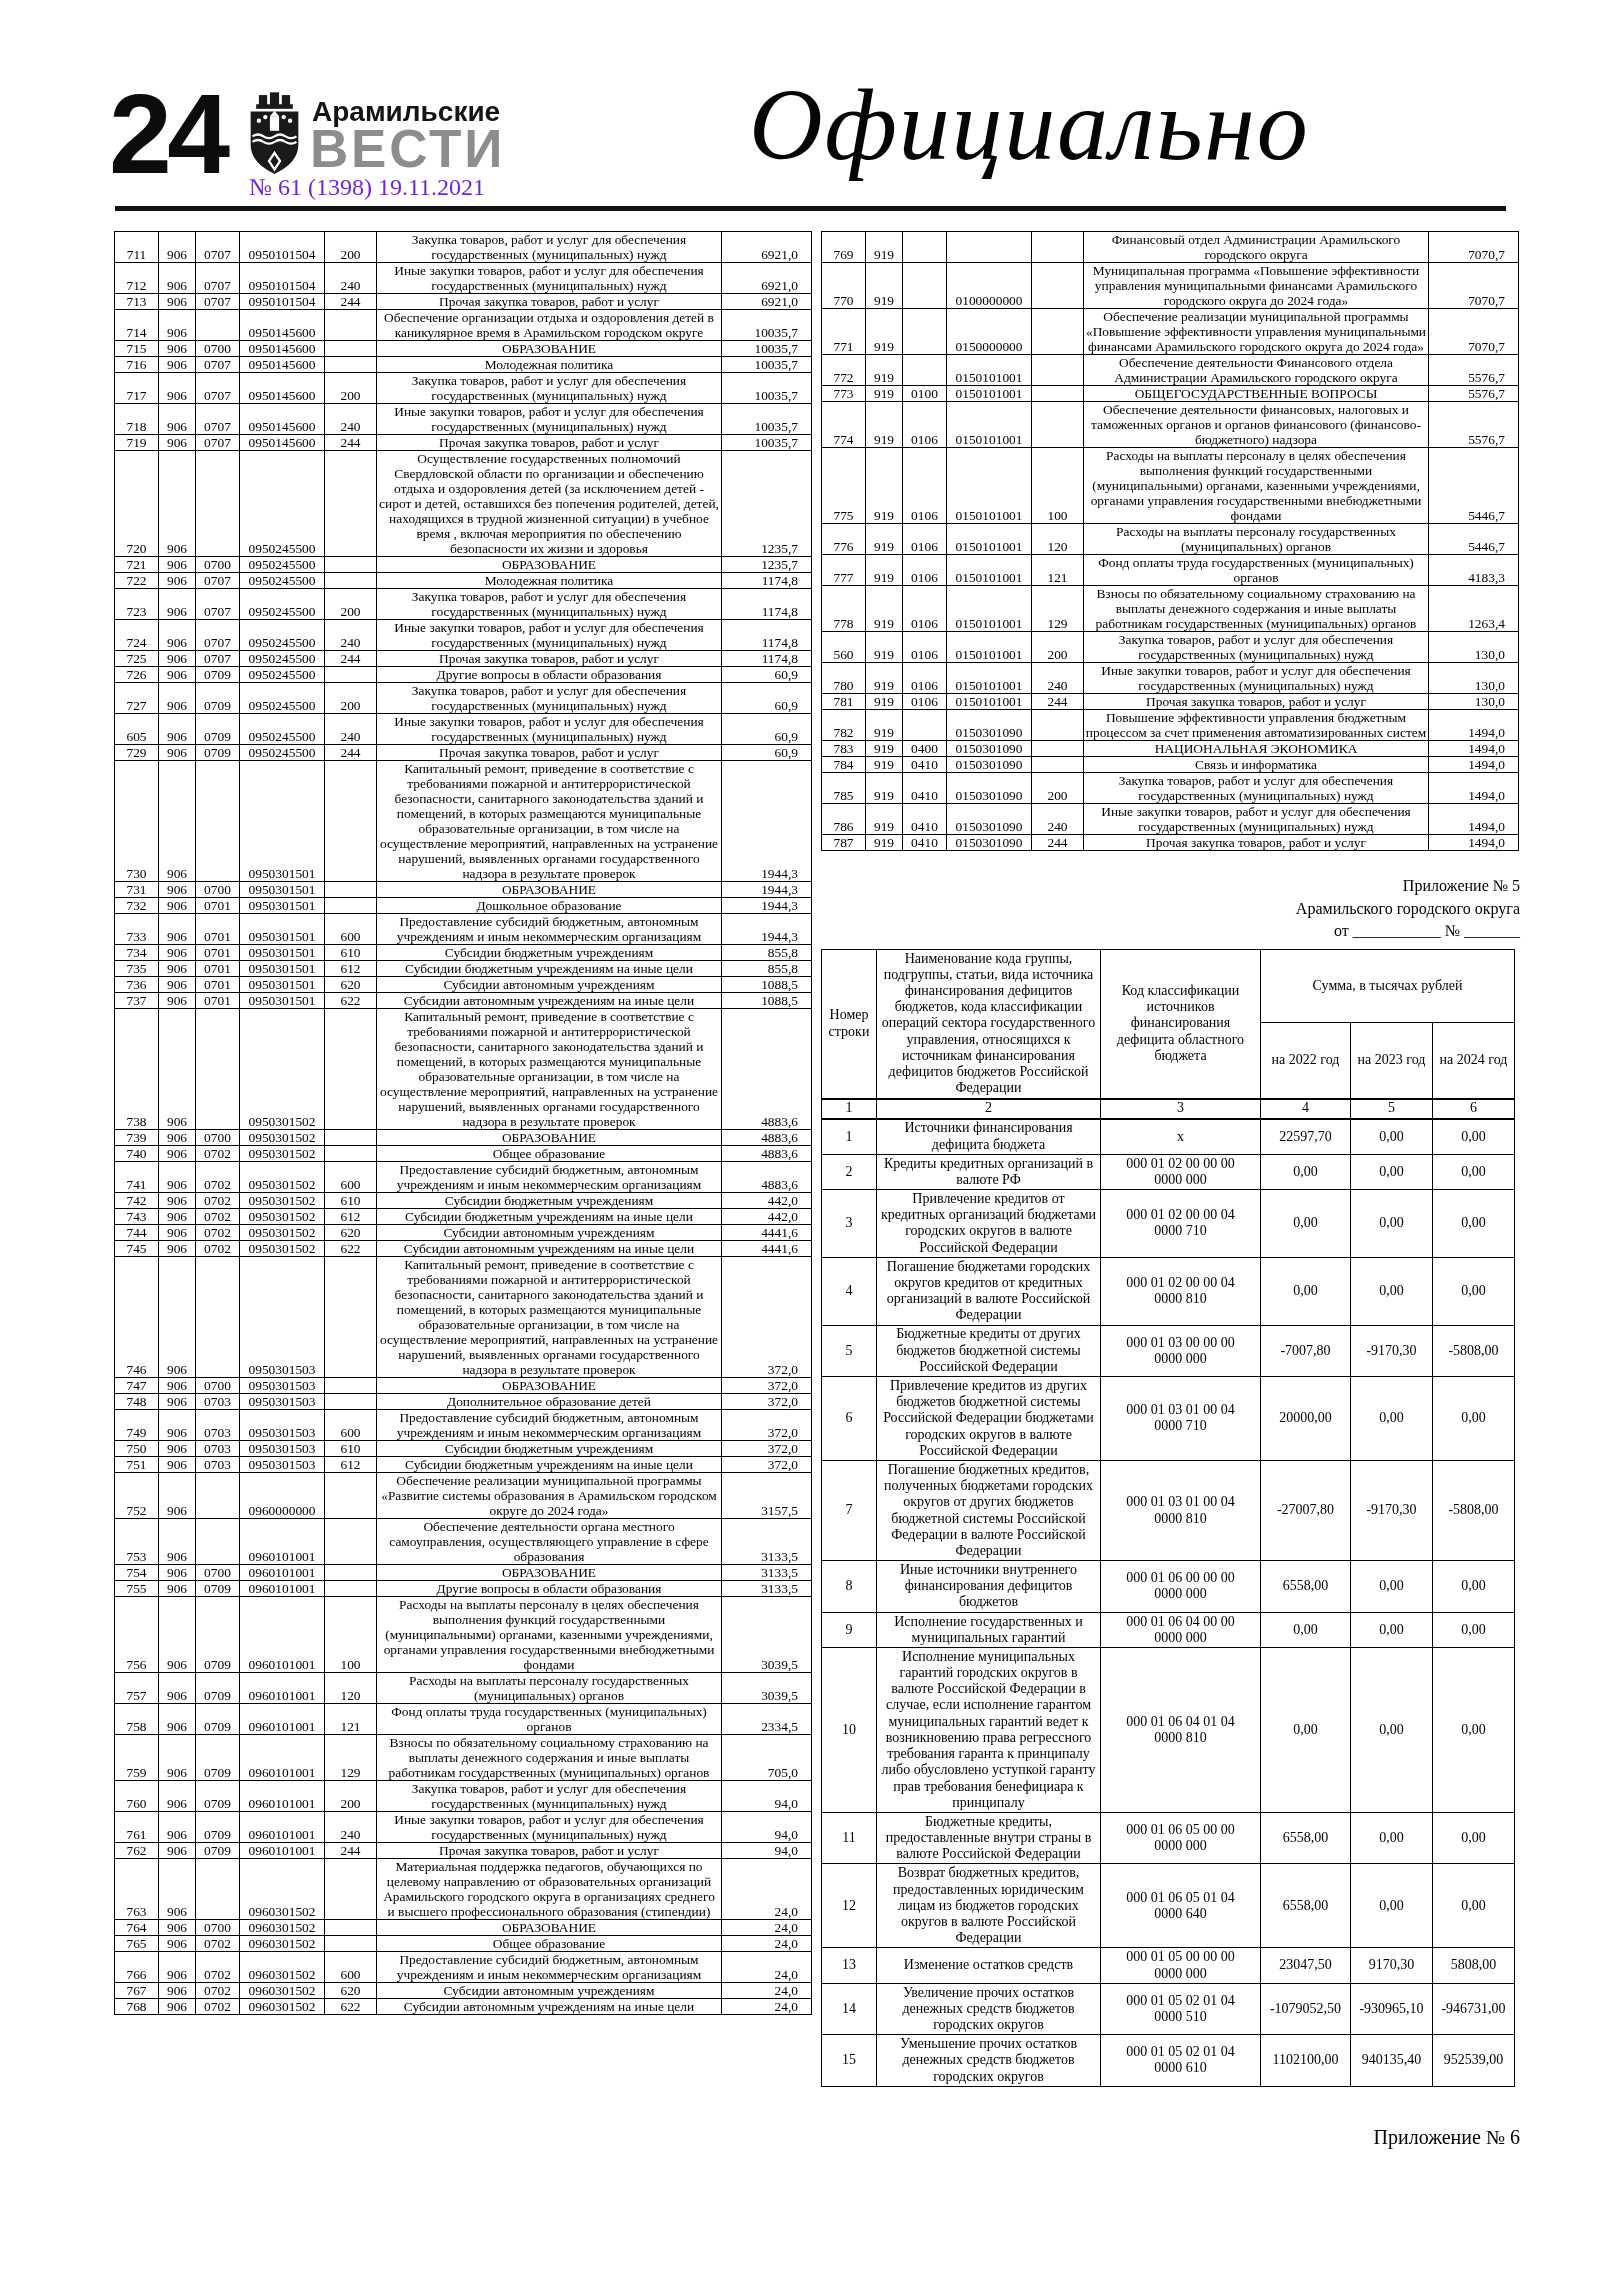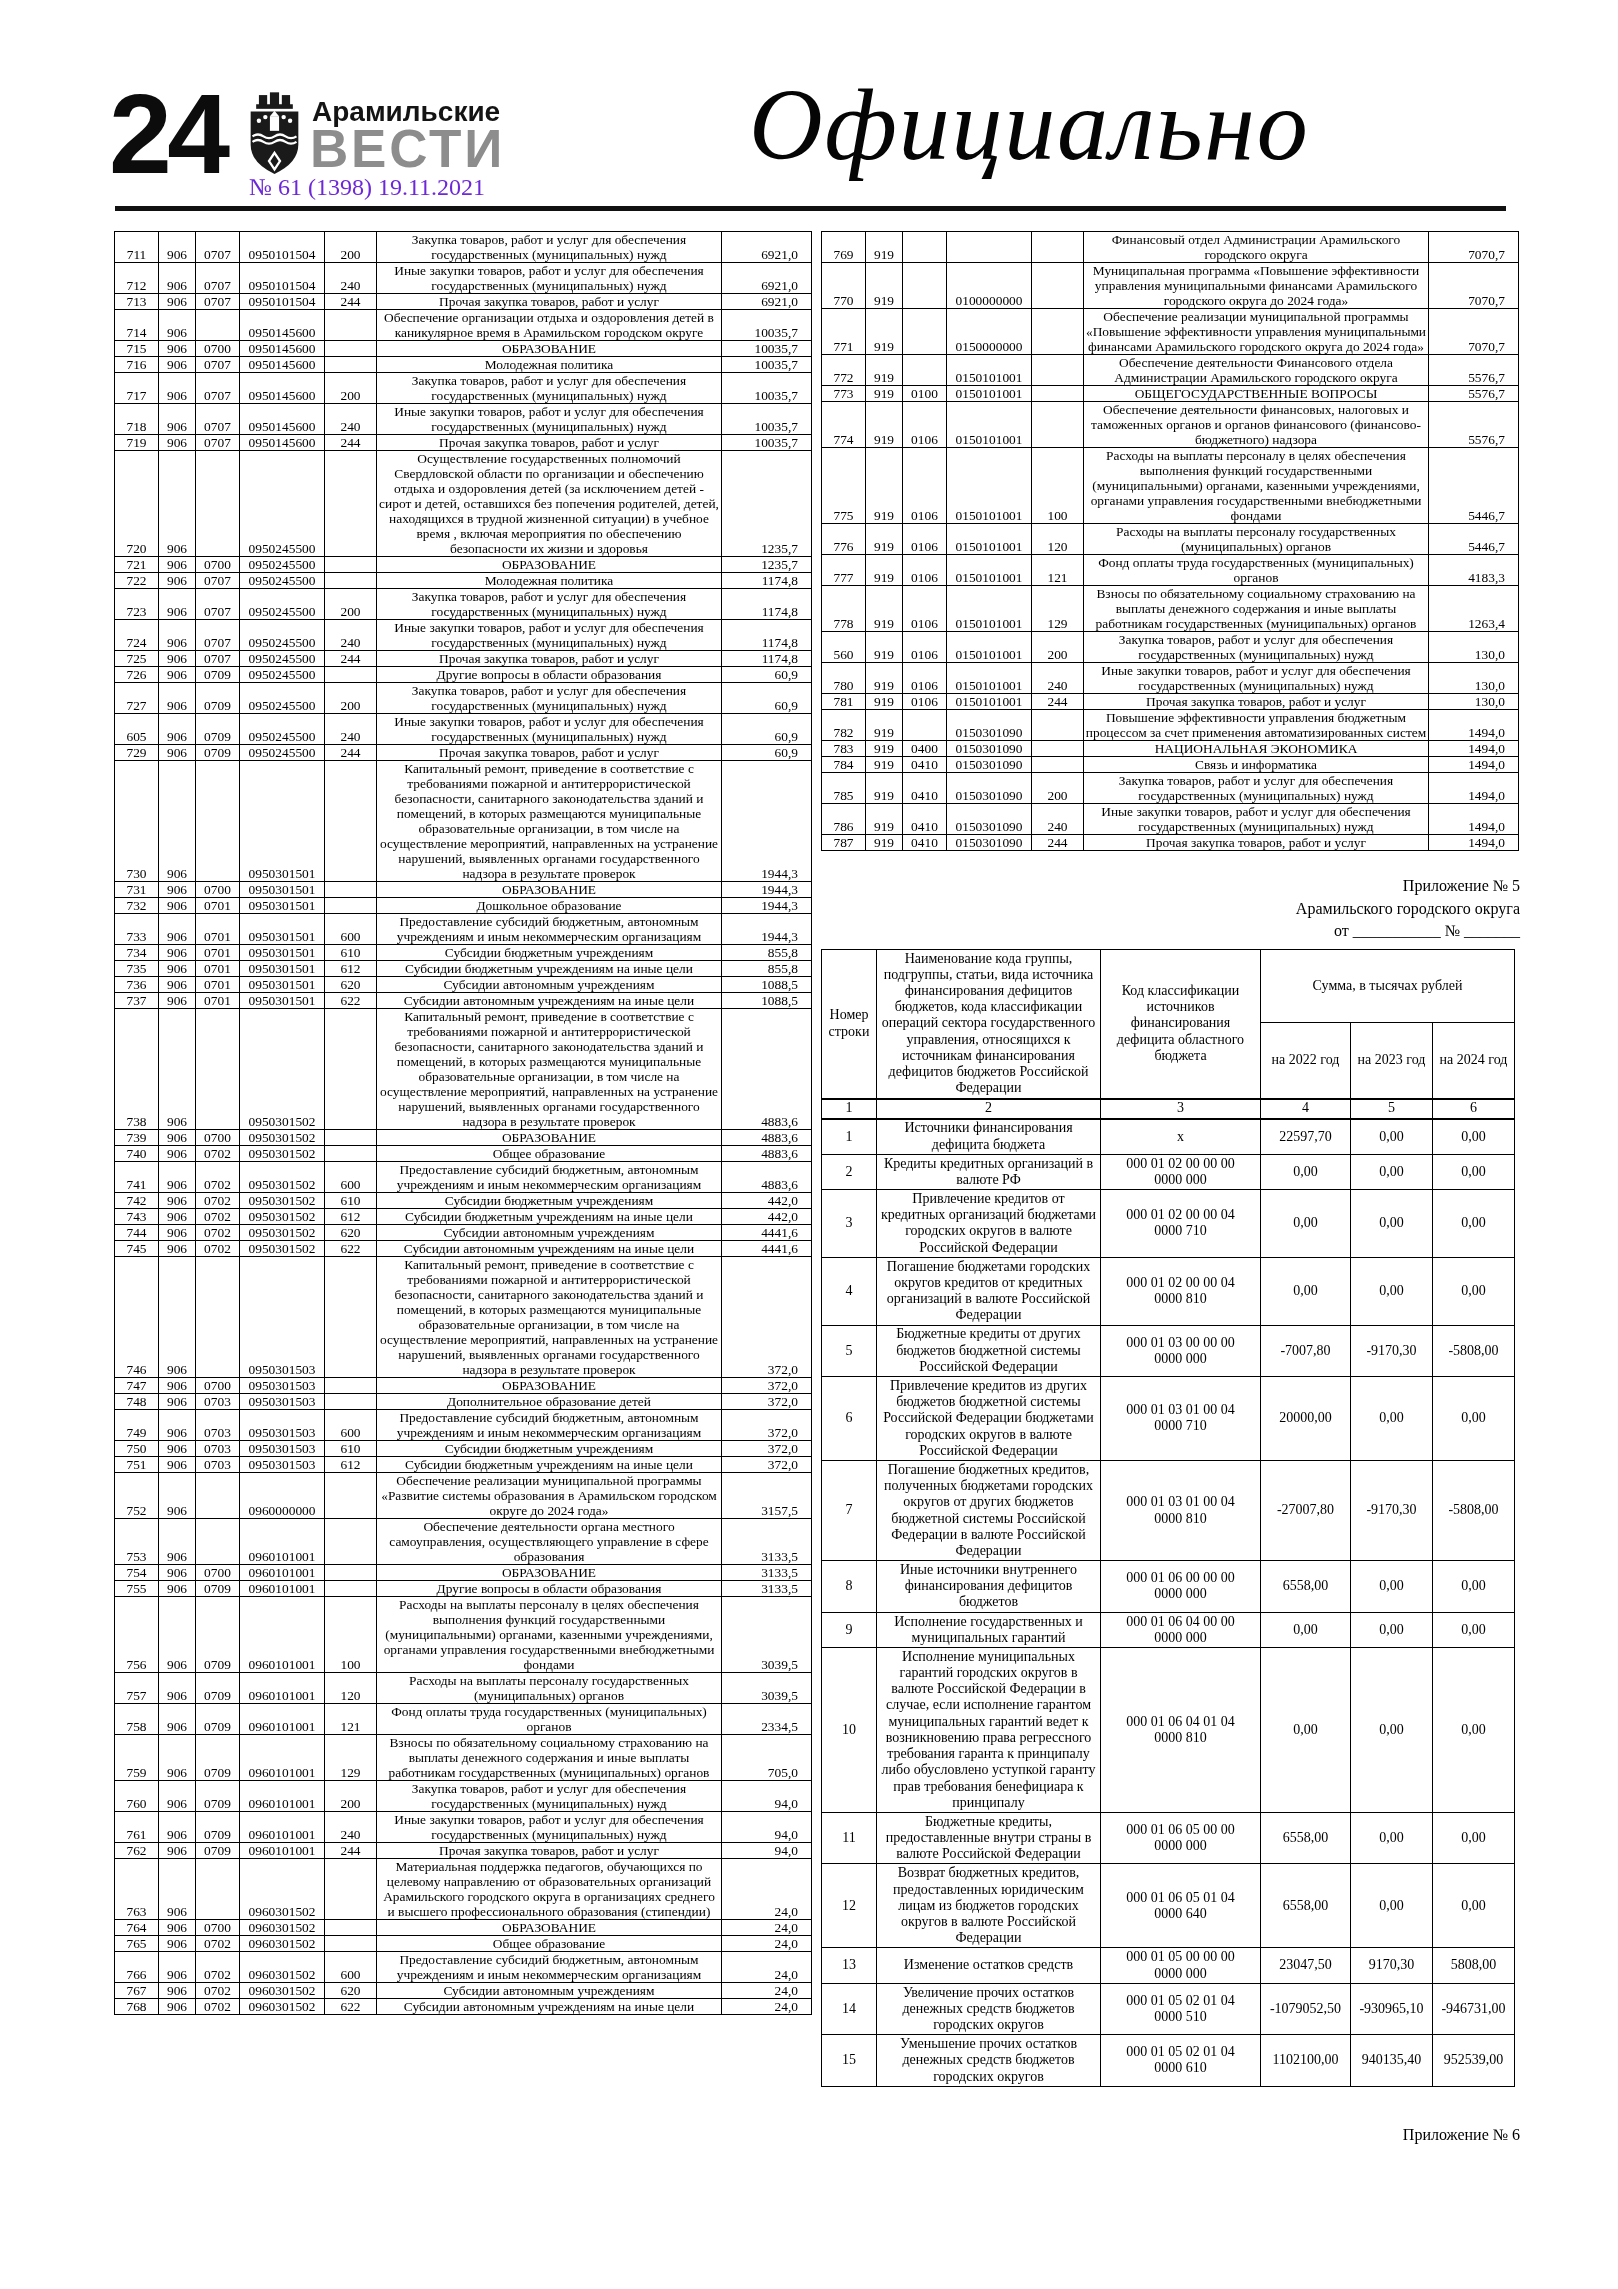--- a/index.html
+++ b/index.html
@@ -27,21 +27,21 @@
   
   table.budget{border-collapse:collapse;table-layout:fixed;width:697px;
                font-size:13.4px;line-height:1.12;}
   table.budget td{border:1.5px solid #000;padding:0 1.8px;text-align:center;vertical-align:bottom;
                   overflow:hidden;}
   table.budget td:nth-child(7){text-align:right;padding-right:13px;}
 
   
   .appendix5{margin-top:24px;text-align:right;font-size:16px;line-height:1.42;}
   .svod-title{margin-top:7.4px;text-align:center;font-weight:bold;font-size:16px;line-height:1.25;}
-  .appendix6{margin-top:39px;text-align:right;font-size:16px;}
+  .appendix6{margin-top:39px;text-align:right;font-size:20px;}
 
   
   table.svod{border-collapse:collapse;table-layout:fixed;width:693px;margin-top:5.5px;
              font-size:14px;line-height:1.16;}
   table.svod th,table.svod td{border:1.5px solid #000;padding:0.9px 2.8px;text-align:center;
                               vertical-align:middle;font-weight:normal;}
   table.svod tbody td:nth-child(3){white-space:pre-line;}
   table.svod tbody tr:first-child td{border-top:2.2px solid #000;border-bottom:2.2px solid #000;}
 </style>
 </head>

